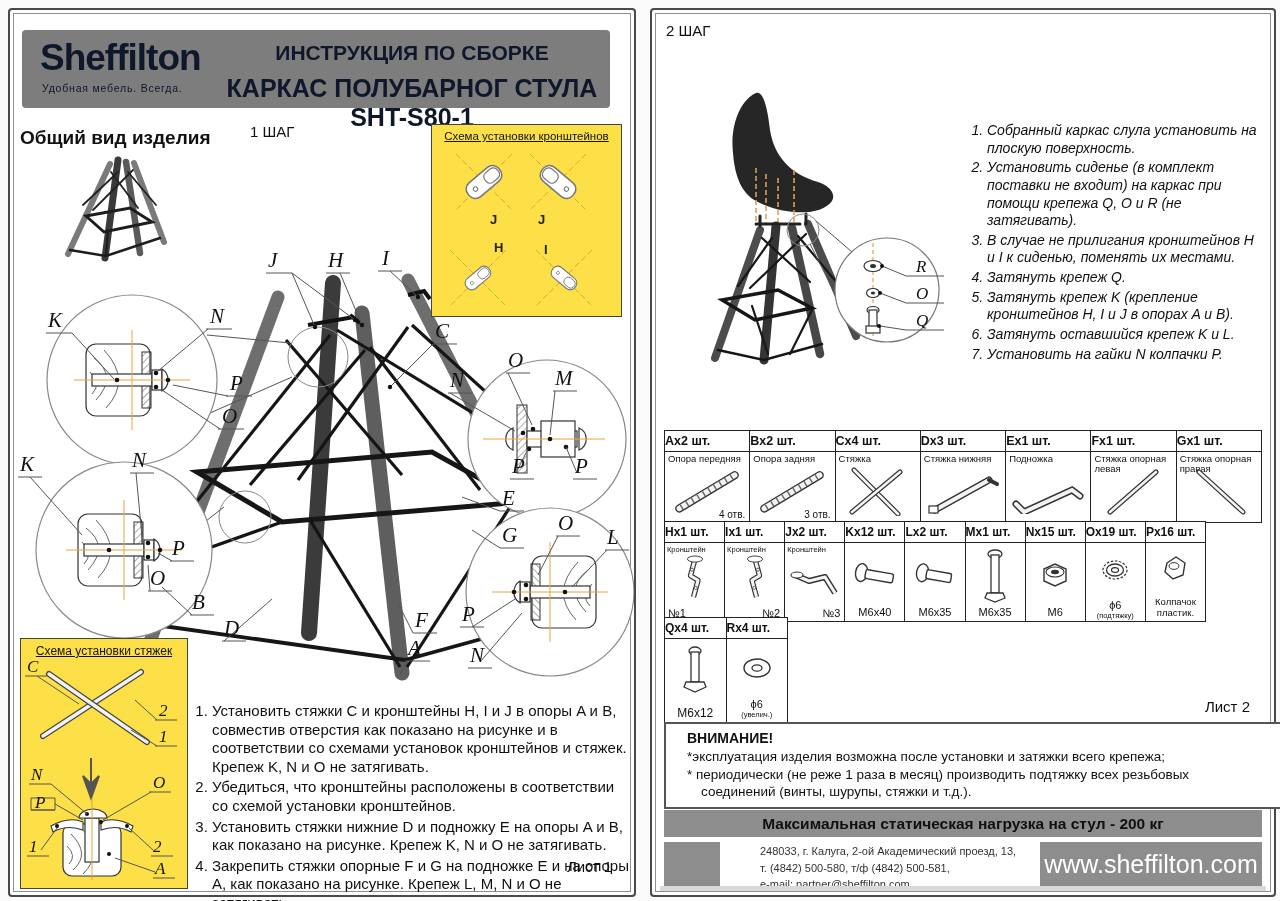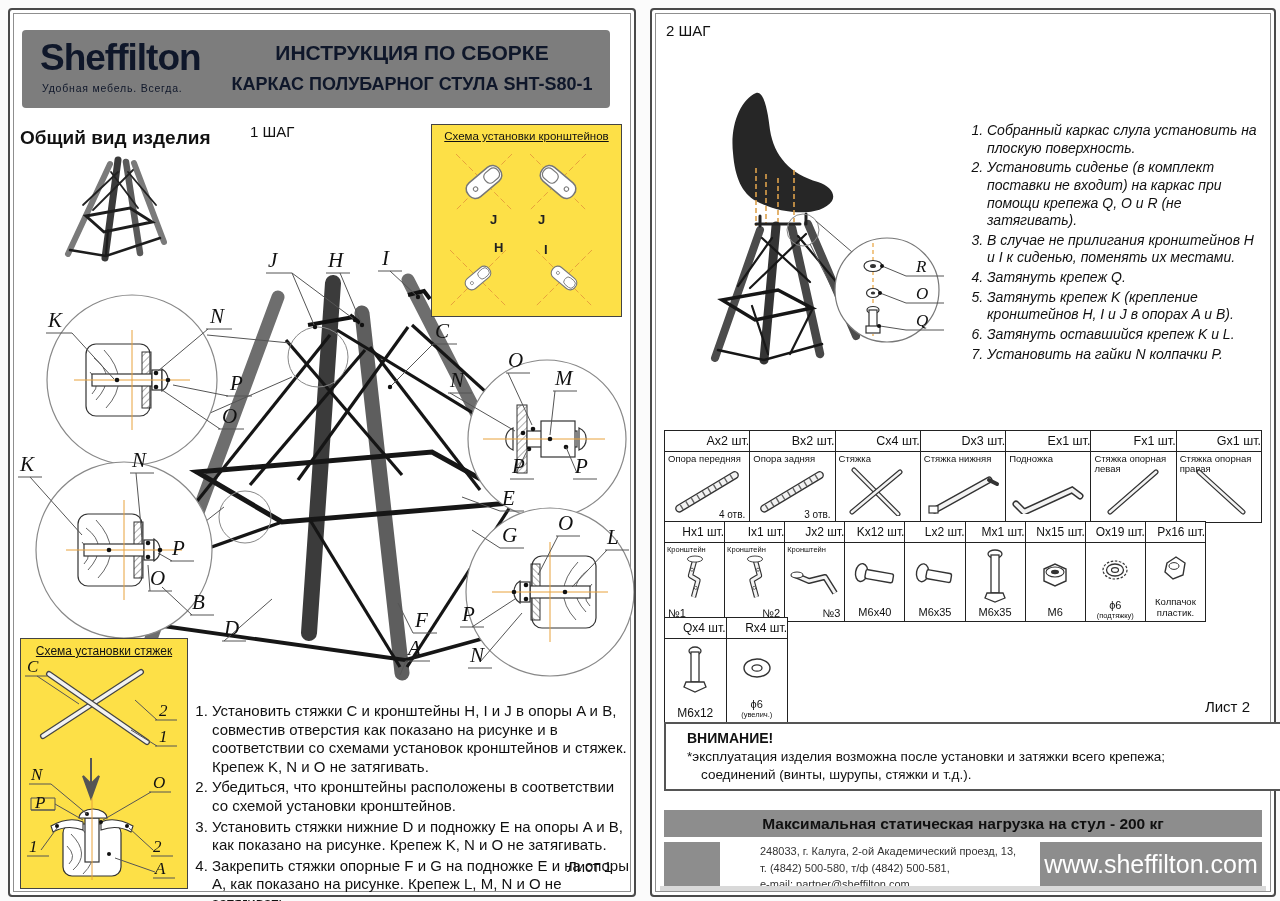--- a/index.html
+++ b/index.html
@@ -6,41 +6,41 @@
   #canvas{position:relative;width:1280px;height:901px;background:#fbfbfb;overflow:hidden;
           font-family:"Liberation Sans",sans-serif;color:#111;}
   .abs{position:absolute;}
   .page{position:absolute;top:8px;height:885px;background:#fff;border:2px solid #4a4a4a;border-radius:4px;
         box-shadow:inset 0 0 0 3px #fff, inset 0 0 0 4px #8f8f8f;}
   
   .hdr{position:absolute;left:12px;top:20px;width:588px;height:78px;background:#7d7d7d;border-radius:4px;color:#0f172a;}
   .brand{position:absolute;left:18px;top:9px;font-size:37px;font-weight:bold;letter-spacing:-1px;line-height:1;}
   .tagline{position:absolute;left:20px;top:52px;font-size:10.5px;letter-spacing:.8px;}
   .t1{position:absolute;left:200px;right:8px;top:11px;text-align:center;font-size:21px;font-weight:bold;}
-  .t2{position:absolute;left:200px;right:8px;top:44px;text-align:center;font-size:18px;font-weight:bold;}
+  .t2{position:absolute;left:200px;right:8px;top:44px;text-align:center;font-size:25px;font-weight:bold;}
   .secHead{font-size:19px;font-weight:bold;}
   .stepLbl{font-size:15px;}
   .schemeBox{position:absolute;background:#fde047;border:1.5px solid #444;}
   .schemeTitle{text-align:center;font-size:11.5px;text-decoration:underline;padding-top:5px;}
   
   .lbl text{font:italic 21px "Liberation Serif",serif;fill:#111;}
   .lbl-s text{font:italic 17px "Liberation Serif",serif;fill:#111;}
   .ldr{stroke:#555;stroke-width:1;fill:none;}
   .dot{fill:#111;}
   .bklbl{font:600 13px "Liberation Sans",sans-serif;fill:#222;}
   
   ol.instr{margin:0;padding-left:22px;}
   ol.instr li{margin:0 0 2px 0;}
   .instr1{font-size:15px;line-height:1.24;}
   .instr2{font-size:14px;line-height:1.26;}
   .sheet{font-size:15px;}
   
   table.parts{border-collapse:collapse;table-layout:fixed;background:#fff;}
   table.parts th,table.parts td{border:1px solid #222;padding:0;}
-  table.parts th{font-size:12.5px;font-weight:normal;height:20px;text-align:right;}
+  table.parts th{font-size:12.5px;font-weight:bold;height:20px;text-align:left;}
   .pcell{position:relative;}
   .pname{position:absolute;left:3px;top:2px;right:2px;font-size:9.5px;line-height:1.05;text-align:left;}
   .pnote{position:absolute;right:4px;bottom:2px;font-size:10px;}
   .pnoteC{position:absolute;left:0;right:0;bottom:3px;font-size:11px;text-align:center;}
   .pnoteC .sub{display:block;font-size:7.5px;}
   .pnum{position:absolute;left:3px;bottom:2px;font-size:11px;}
   .kr{position:absolute;left:2px;top:2px;font-size:7.5px;}
   .picon{position:absolute;left:0;right:0;top:10px;text-align:center;}
   
   .warnBox{position:absolute;border:2px solid #555;background:#fff;padding:6px 21px;}
@@ -612,20 +612,21 @@
         </td>
       </tr>
     </tbody>
       </table>
 
     <div class="abs sheet" style="right:24px;top:688px;">Лист 2</div>
 
     <div class="warnBox" style="left:12px;top:712px;width:574px;">
       <div class="warnTitle">ВНИМАНИЕ!</div>
       <div class="warnLine">*эксплуатация изделия возможна после установки и затяжки всего крепежа;</div>
+      <div class="warnLine">* периодически (не реже 1 раза в месяц) производить подтяжку всех резьбовых</div>
       <div class="warnLine ind">соединений (винты, шурупы, стяжки и т.д.).</div>
     </div>
 
     <div class="loadBar" style="left:12px;top:800px;width:598px;height:27px;">Максимальная статическая нагрузка на стул - 200 кг</div>
 
     <div class="abs" style="left:12px;top:832px;width:56px;height:44px;background:#8d8d8d;"></div>
     <div class="abs addr" style="left:108px;top:833px;">
       <div>248033, г. Калуга, 2-ой Академический проезд, 13,</div>
       <div>т. (4842) 500-580, т/ф (4842) 500-581,</div>
       <div>e-mail: partner@sheffilton.com</div>

